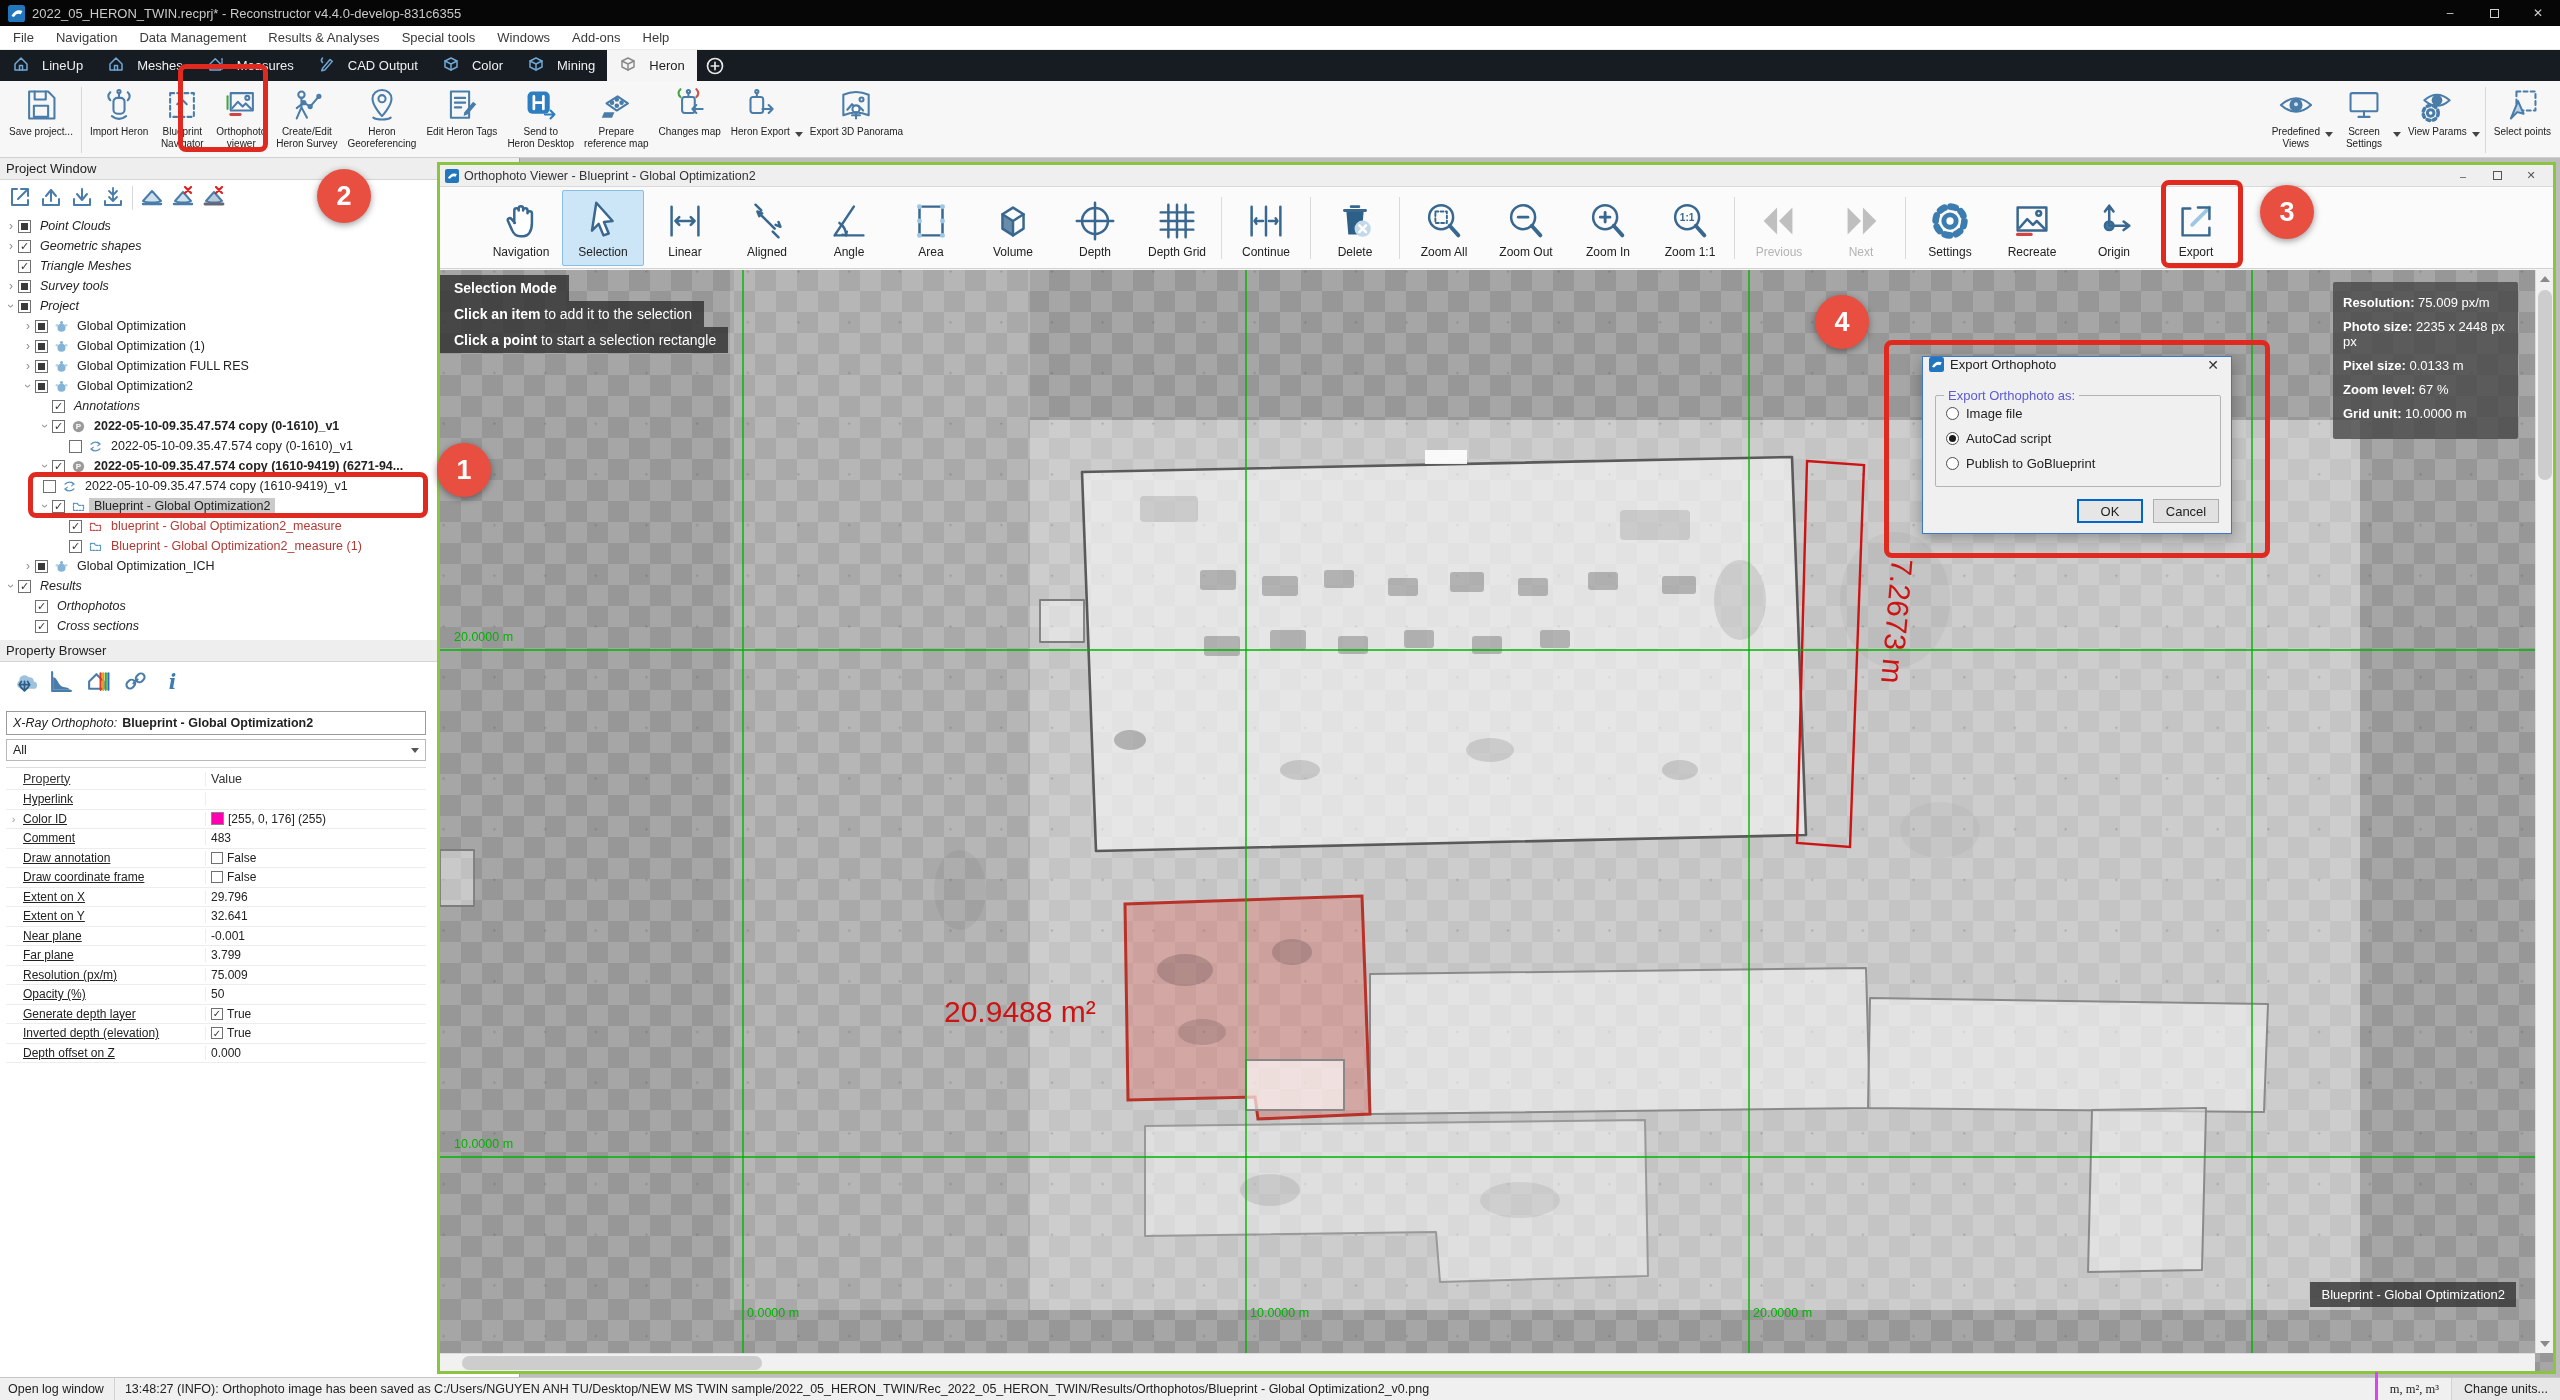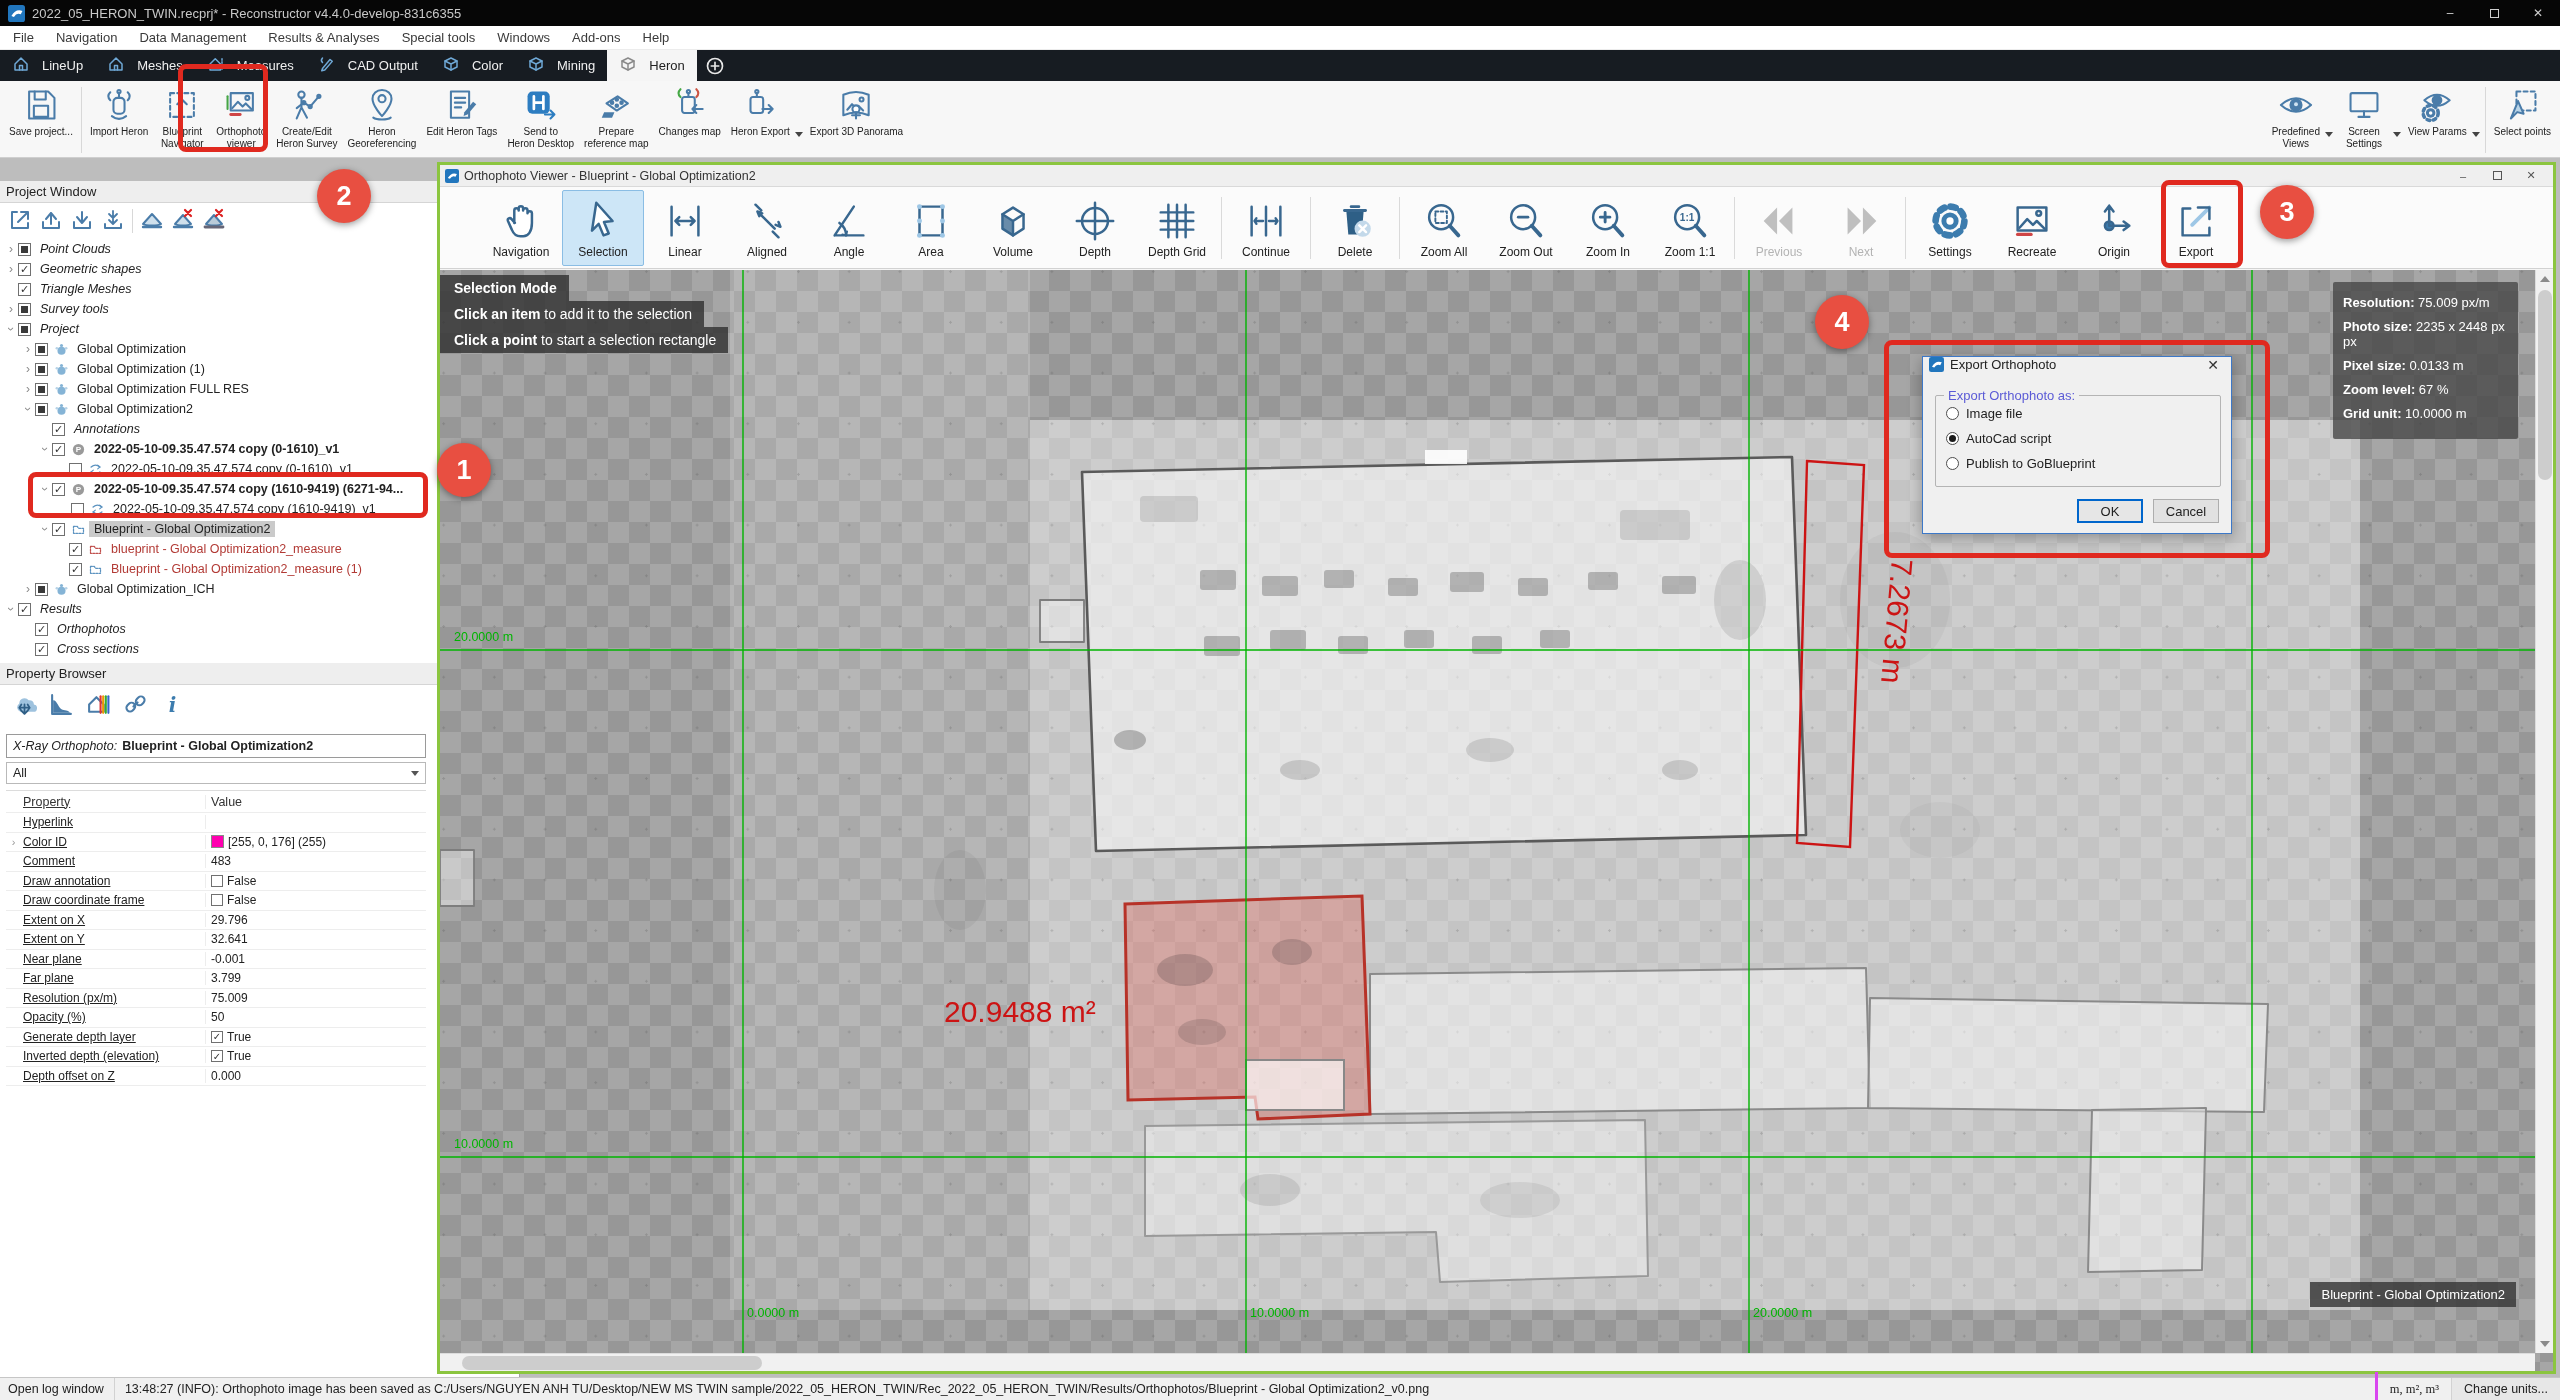--- a/index.html
+++ b/index.html
@@ -27,21 +27,21 @@
   
   .toolbar { position:absolute; left:0; top:81px; width:2560px; height:77px; background:#f7f7f7; border-bottom:1px solid #cfcfcf; display:flex; align-items:stretch; padding:2px 4px 0 4px; }
   .tspacer { flex:1; }
   .tbtn { position:relative; min-width:58px; padding:2px 5px 0 5px; display:flex; flex-direction:column; align-items:center; justify-content:flex-start; }
   .tbtn .tico { height:40px; display:flex; align-items:center; }
   .tbtn .tlbl { font-size:10px; line-height:1.18; text-align:center; white-space:pre-line; color:#222; margin-top:1px; }
   .dd-arrow { width:0; height:0; border-left:4px solid transparent; border-right:4px solid transparent; border-top:5px solid #444; align-self:center; margin:28px 2px 0 0; }
   .vsep { width:1px; background:#d8d8d8; margin:4px 3px; }
 
   
-  .leftpanel { position:absolute; left:0; top:158px; width:520px; height:1219px; background:#fff; border-right:1px solid #9f9f9f;margin-top:23px; }
+  .leftpanel { position:absolute; left:0; top:158px; width:520px; height:1219px; background:#fff; border-right:1px solid #9f9f9f; }
   .phead { height:22px; background:#eeeeee; border-bottom:1px solid #d5d5d5; display:flex; align-items:center; padding:0 6px; font-size:13px; color:#222; }
   .phead .sp { flex:1; }
   .hbtn { width:18px; height:16px; display:flex; align-items:center; justify-content:center; color:#555; font-size:11px; }
   .hbtn .fl { width:9px; height:8px; border:1px solid #555; }
   .pwtools { height:36px; display:flex; align-items:center; gap:7px; padding:0 8px; }
   .pwtools .sep { width:1px; height:24px; background:#d8d8d8; }
   .pwtools .sp { flex:1; }
   .tree { position:relative; }
   .trow { height:20px; display:flex; align-items:center; font-size:12.5px; white-space:nowrap; overflow:hidden; }
   .exp { width:14px; flex:none; color:#8a8a8a; font-size:12px; text-align:center; }
@@ -579,21 +579,21 @@
         <span class="exp open">›</span>
         <span class="cb checked"></span>
         <span class="ticon">
           <svg viewBox="0 0 24 24" width="15" height="15" fill="none" stroke="#4a7ca9" stroke-width="2" stroke-linecap="round" stroke-linejoin="round">
             <circle cx="12" cy="12" r="9" fill="#9a9a9a" stroke="none"></circle>
             <text x="12" y="16.5" font-size="13" font-weight="bold" text-anchor="middle" fill="#fff" stroke="none" font-family="Liberation Sans,sans-serif">P</text>
           </svg>
         </span>
         <span class="tlabel">2022-05-10-09.35.47.574 copy (1610-9419) (6271-94...</span>
       </div>
-      <div class="trow" style="padding-left: 57px;">
+      <div class="trow" style="padding-left: 29px;">
         <span class="exp"></span>
         <span class="cb unchecked"></span>
         <span class="ticon">
           <svg viewBox="0 0 24 24" width="15" height="15" fill="none" stroke="#4a7ca9" stroke-width="2" stroke-linecap="round" stroke-linejoin="round">
             <path d="M5 8q7-6 14 0M19 16q-7 6-14 0" stroke="#5c93c0" stroke-width="2.2" fill="none"></path>
             <path d="M19 8l-3.5-3M19 8l-3.5 3M5 16l3.5-3M5 16l3.5 3" stroke="#5c93c0" stroke-width="1.8"></path>
           </svg>
         </span>
         <span class="tlabel">2022-05-10-09.35.47.574 copy (1610-9419)_v1</span>
       </div>

